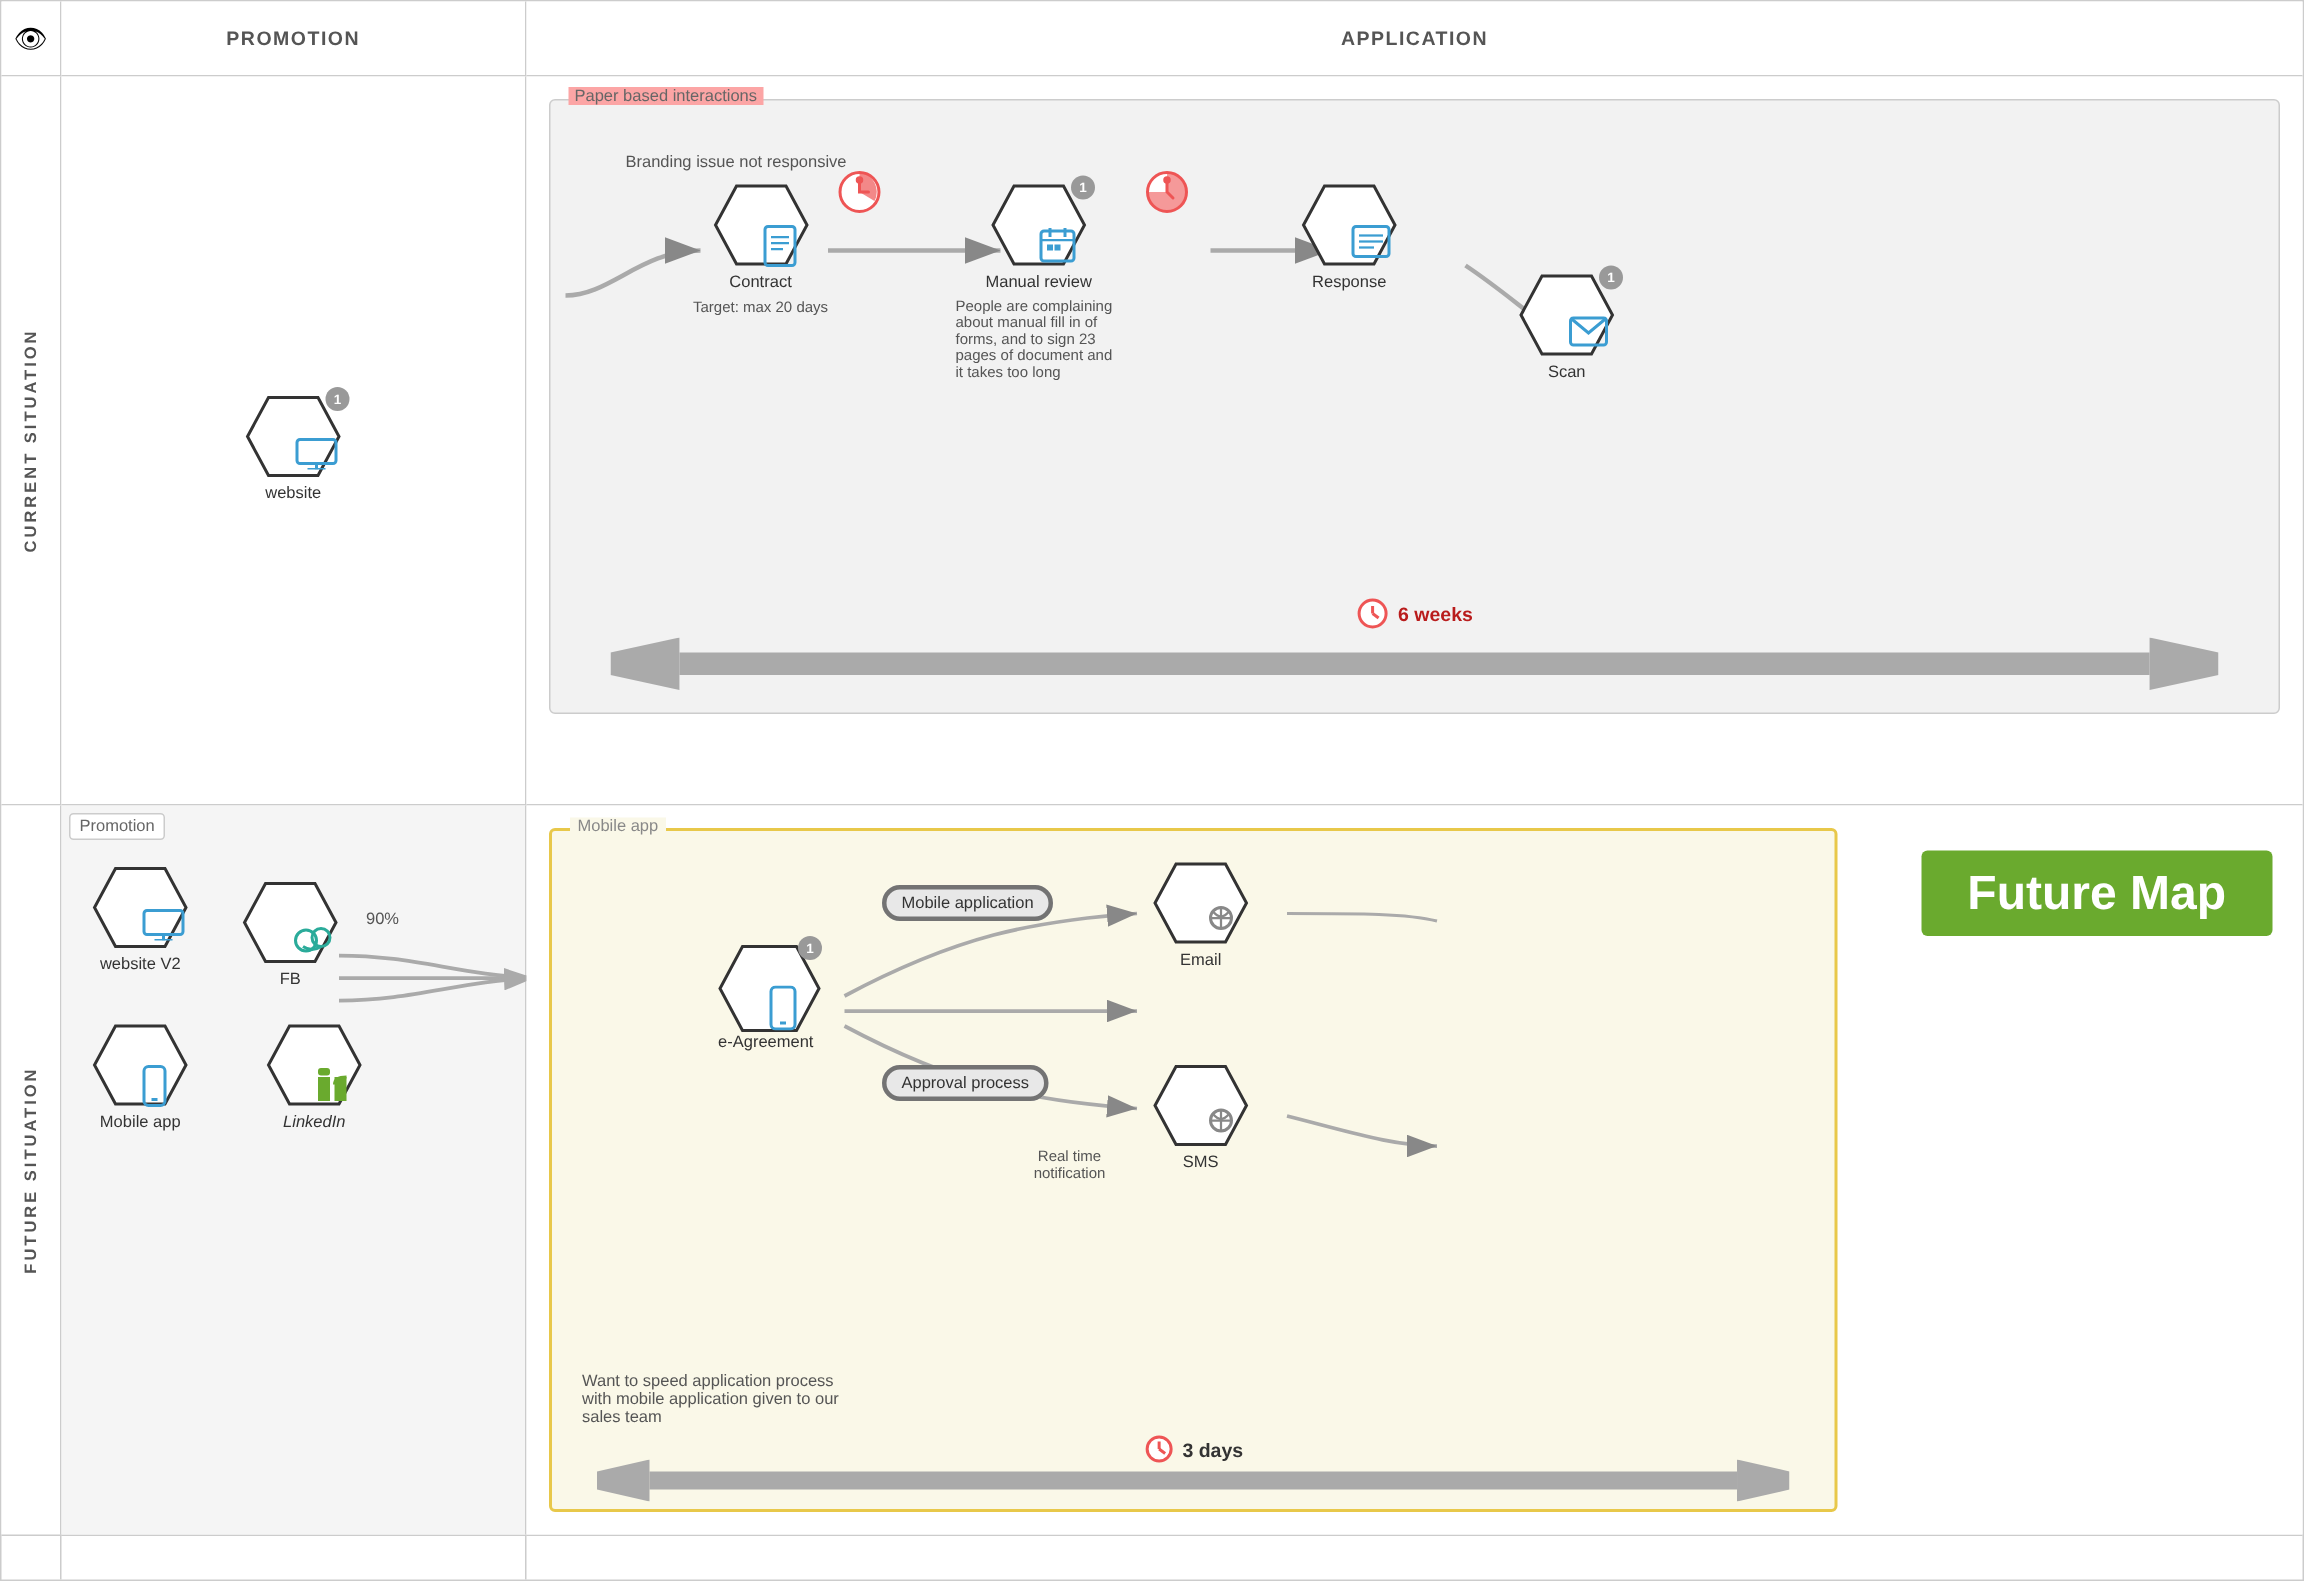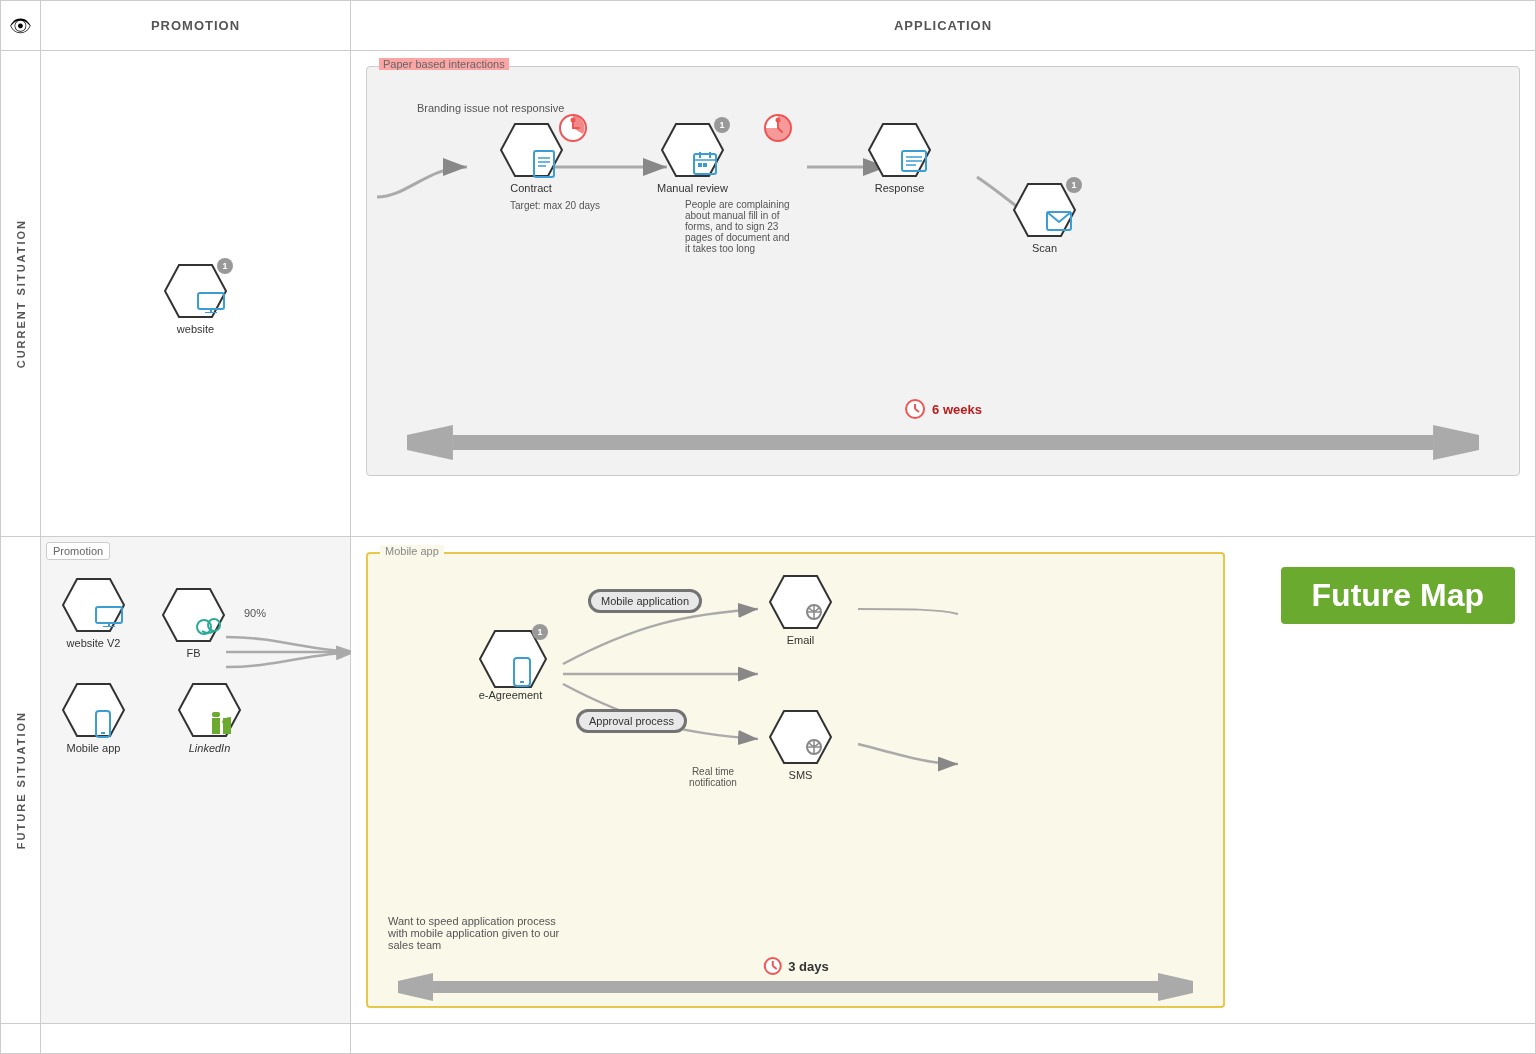--- a/index.html
+++ b/index.html
@@ -167,21 +167,20 @@
       text-align: center;
       color: #333;
       max-width: 90px;
     }
     .node-note {
       font-size: 10px;
       color: #666;
       text-align: center;
       max-width: 110px;
       margin-top: 2px;
-      margin-left: 48px;
     }
 
     .badge-circle {
       position: absolute;
       top: -5px; right: -5px;
       width: 16px; height: 16px;
       border-radius: 50%;
       background: #999;
       color: #fff;
       font-size: 9px;
@@ -510,21 +509,21 @@
           </div>
           <div class="badge-circle">1</div>
         </div>
         <div class="node-label">e-Agreement</div>
       </div>
 
       <div style="position:absolute; top:40px; left:220px;">
         <span class="pill-label">Mobile application</span>
       </div>
 
-      <div style="position:absolute; top:160px; left:208px;">
+      <div style="position:absolute; top:160px; left:220px;">
         <span class="pill-label">Approval process</span>
       </div>
 
       <div class="node-wrapper" style="top:20px; left:400px;">
         <div class="hex-shape">
           <svg width="65" height="56" viewBox="0 0 65 56">
             <polygon points="16,2 49,2 63,28 49,54 16,54 2,28" fill="white" stroke="#333" stroke-width="2"></polygon>
           </svg>
           <div class="hex-content">
             <svg width="26" height="20" viewBox="0 0 26 20">

